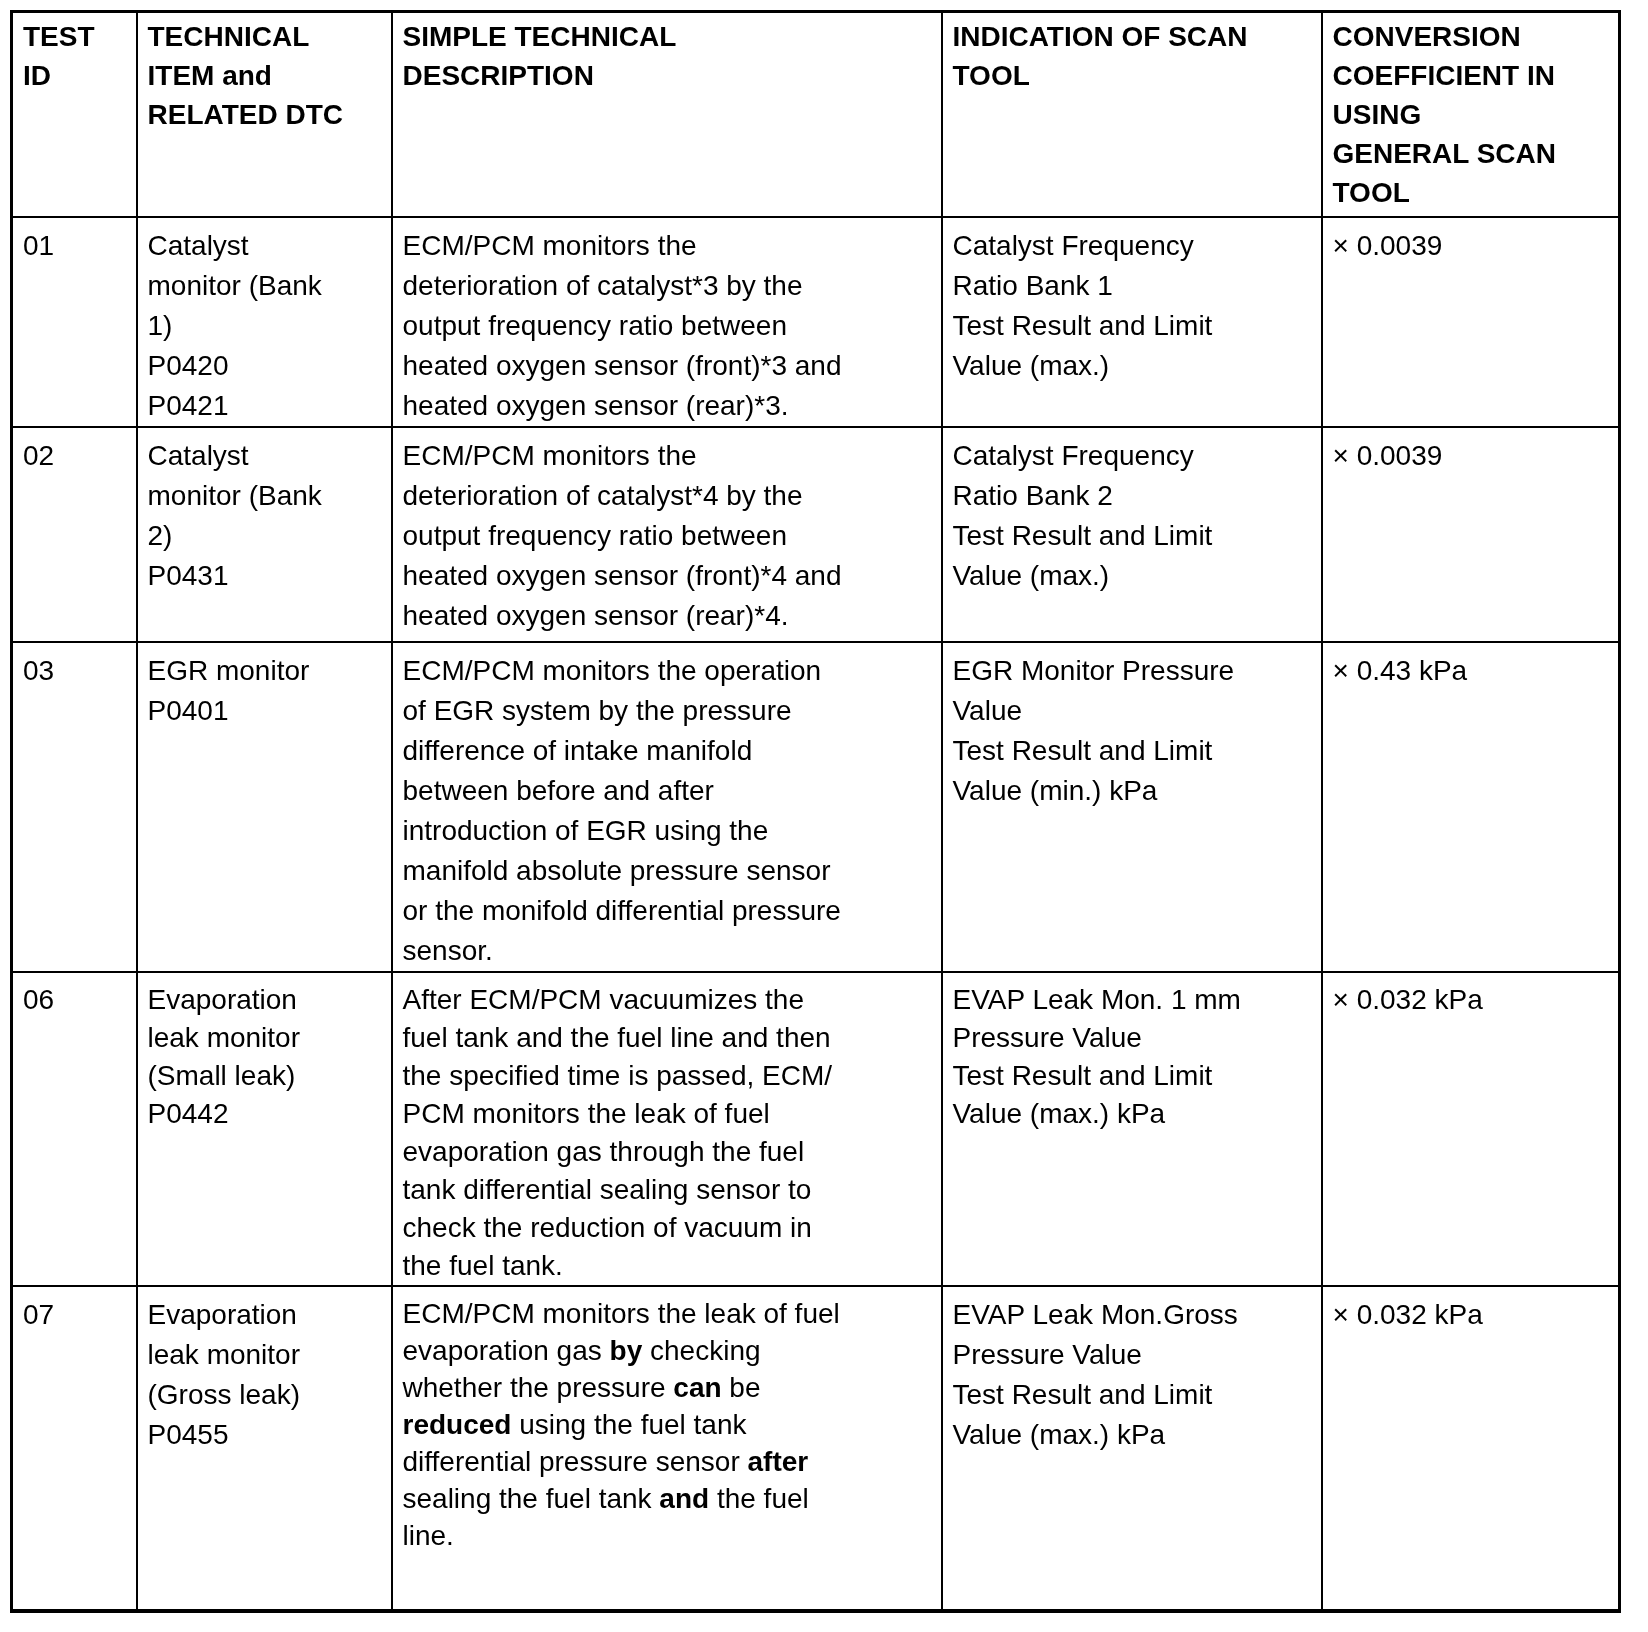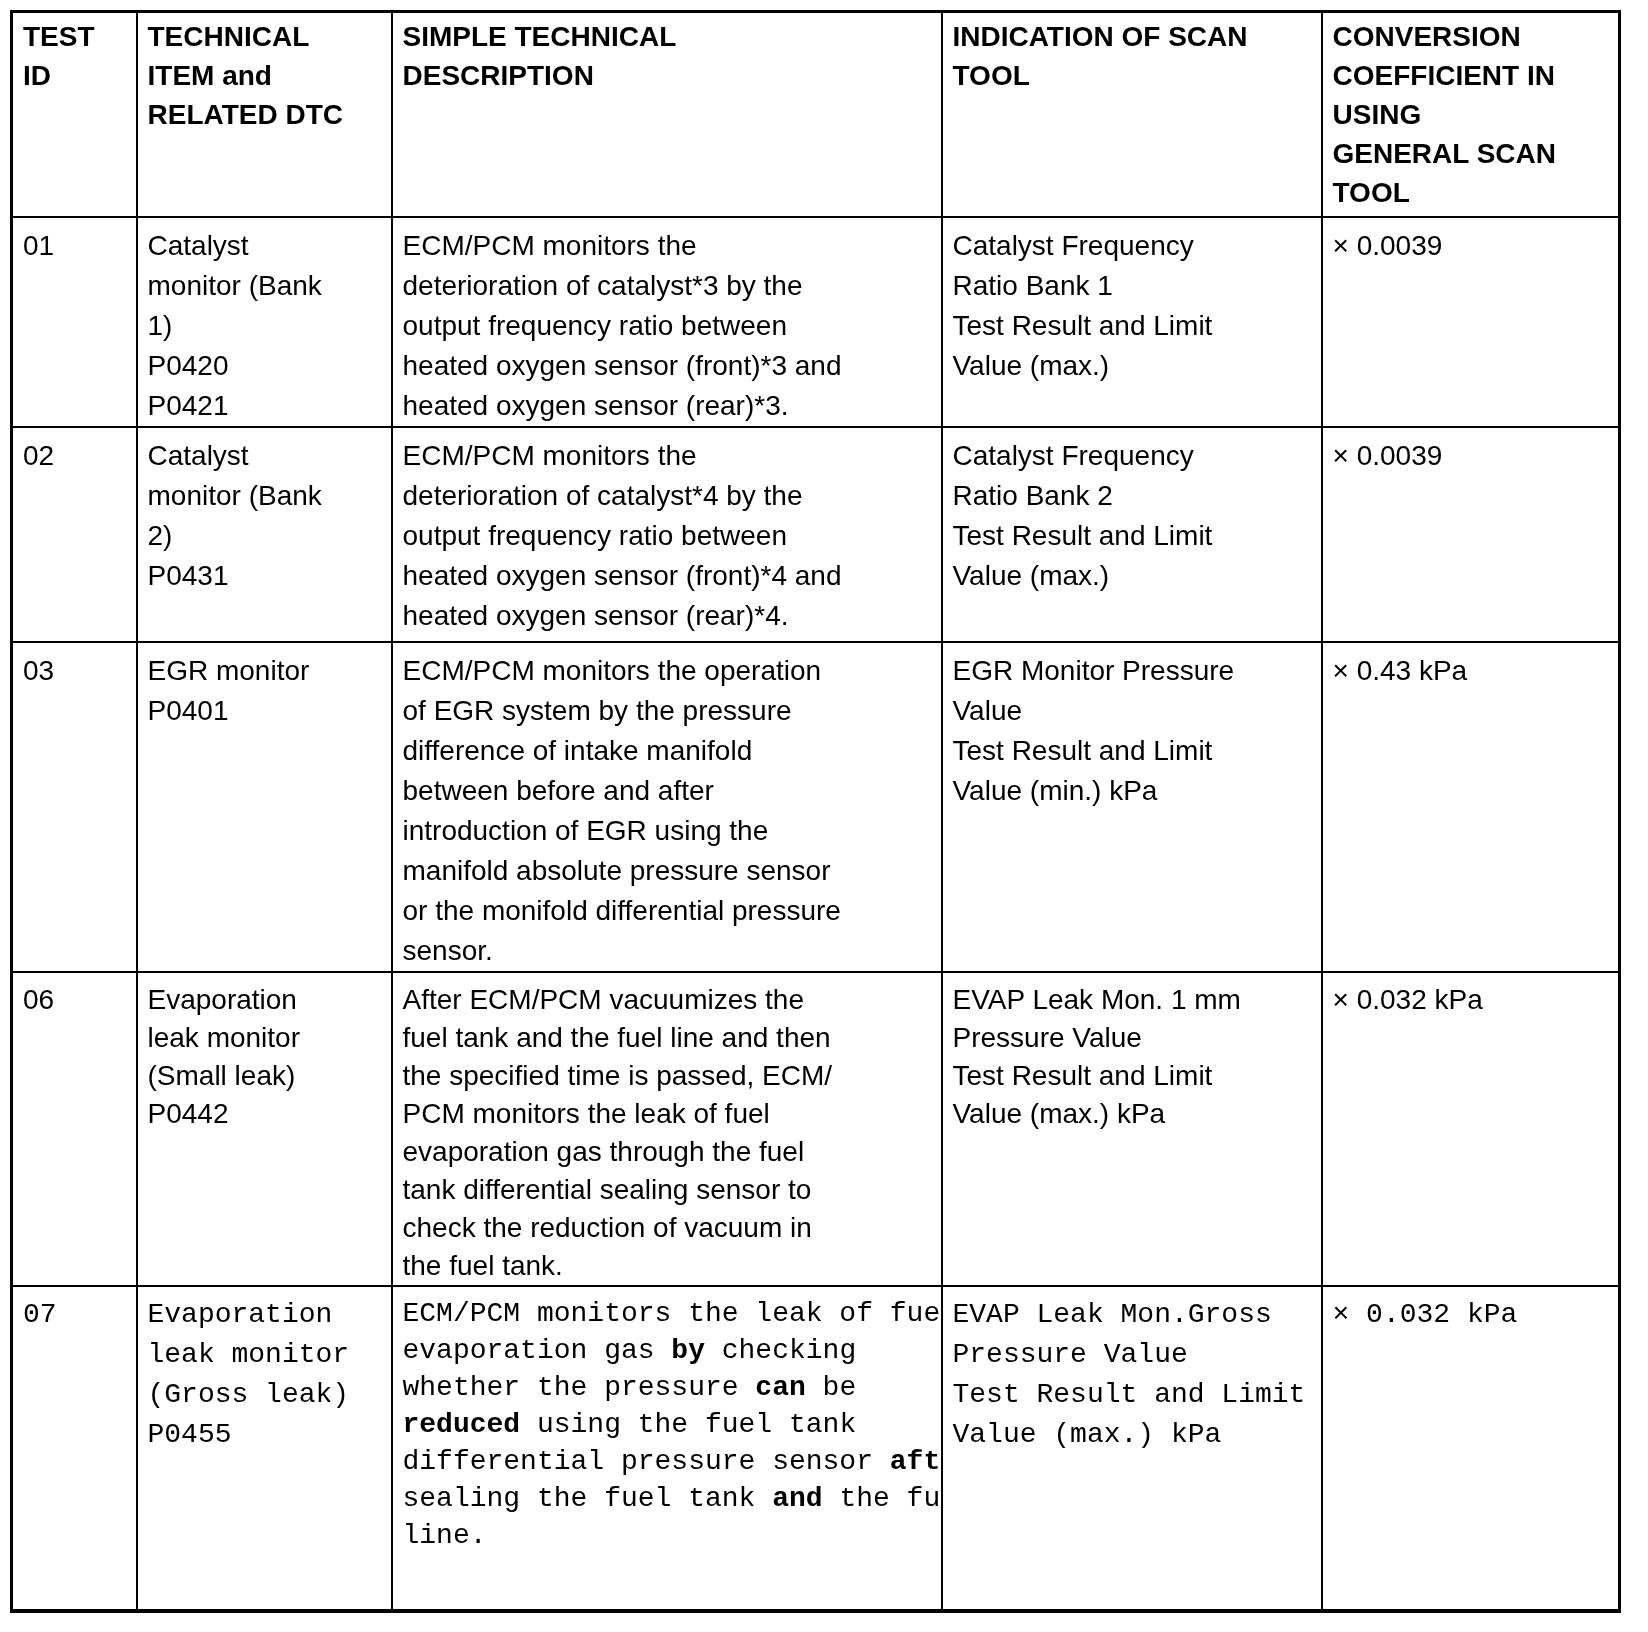--- a/index.html
+++ b/index.html
@@ -47,21 +47,21 @@
   thead th {
     font-weight: bold;
     line-height: 39px;
     padding-top: 4px;
   }
   thead tr { height: 205px; }
   tbody tr:nth-child(1) { height: 210px; }
   tbody tr:nth-child(2) { height: 215px; }
   tbody tr:nth-child(3) { height: 291px; }
   tbody tr:nth-child(4) { height: 292px; }
-  tbody tr:nth-child(5) { height: 325px; font-family: Liberation Mono, monospace; }
+  tbody tr:nth-child(5) { height: 325px; }
 
   
   tbody tr:nth-child(4) td { line-height: 38px; }
   tbody tr:nth-child(5) td:nth-child(3) { line-height: 37px; margin-top: 44px; }
 
   tbody tr:last-child td { border-bottom: 4px solid #000000; }
 
   .tline { white-space: nowrap; }
   .b { font-weight: bold; }
 </style>

